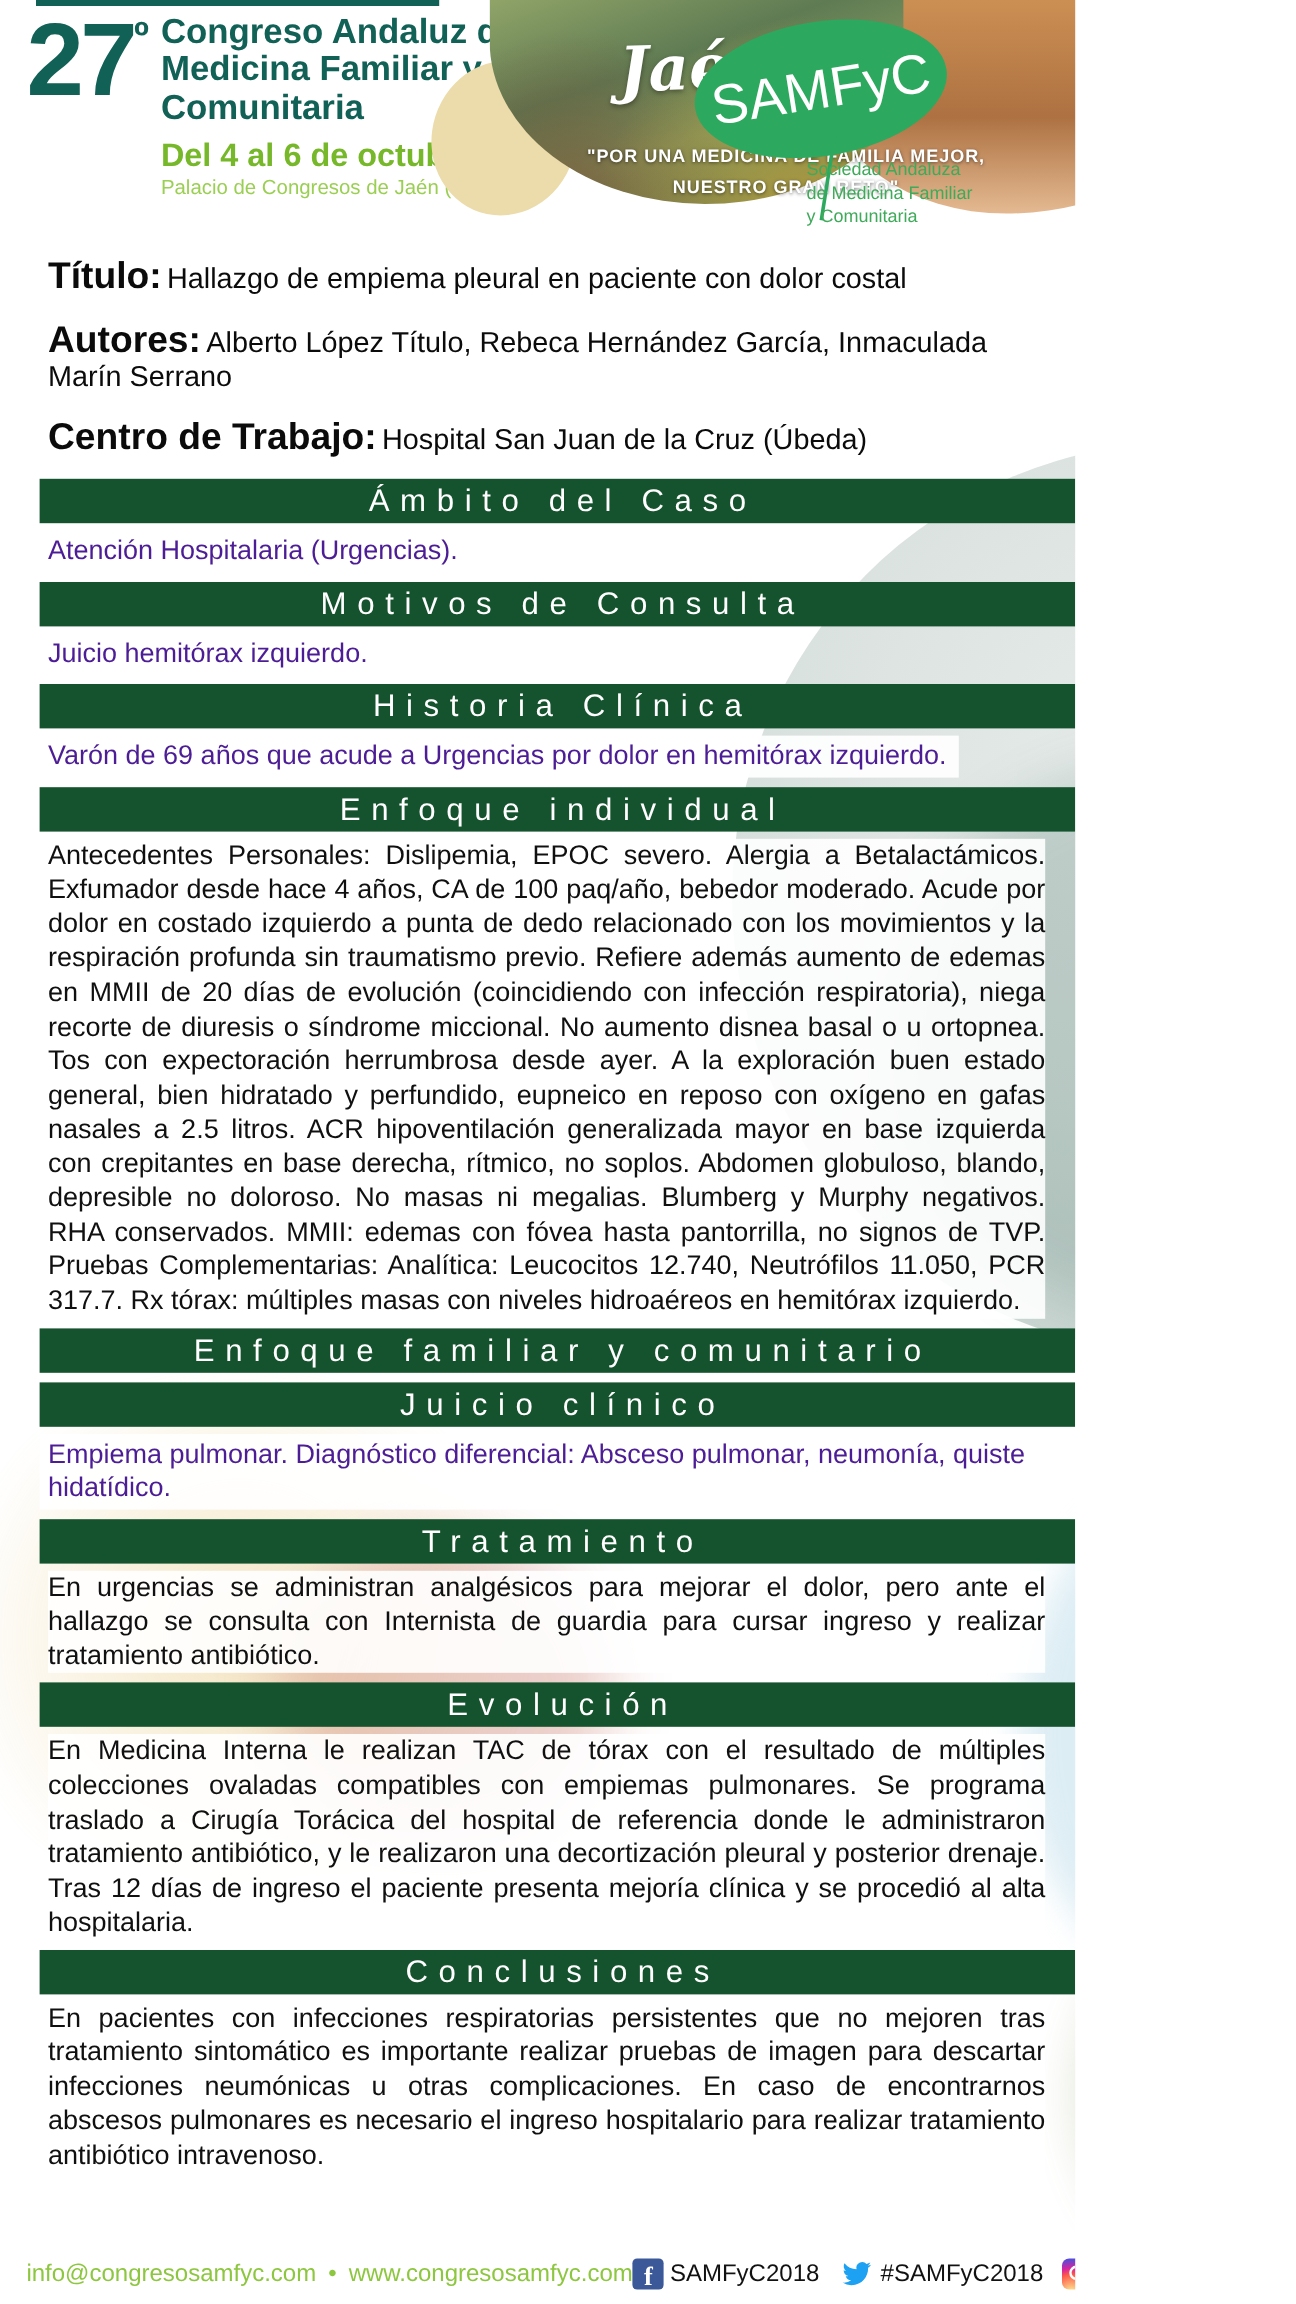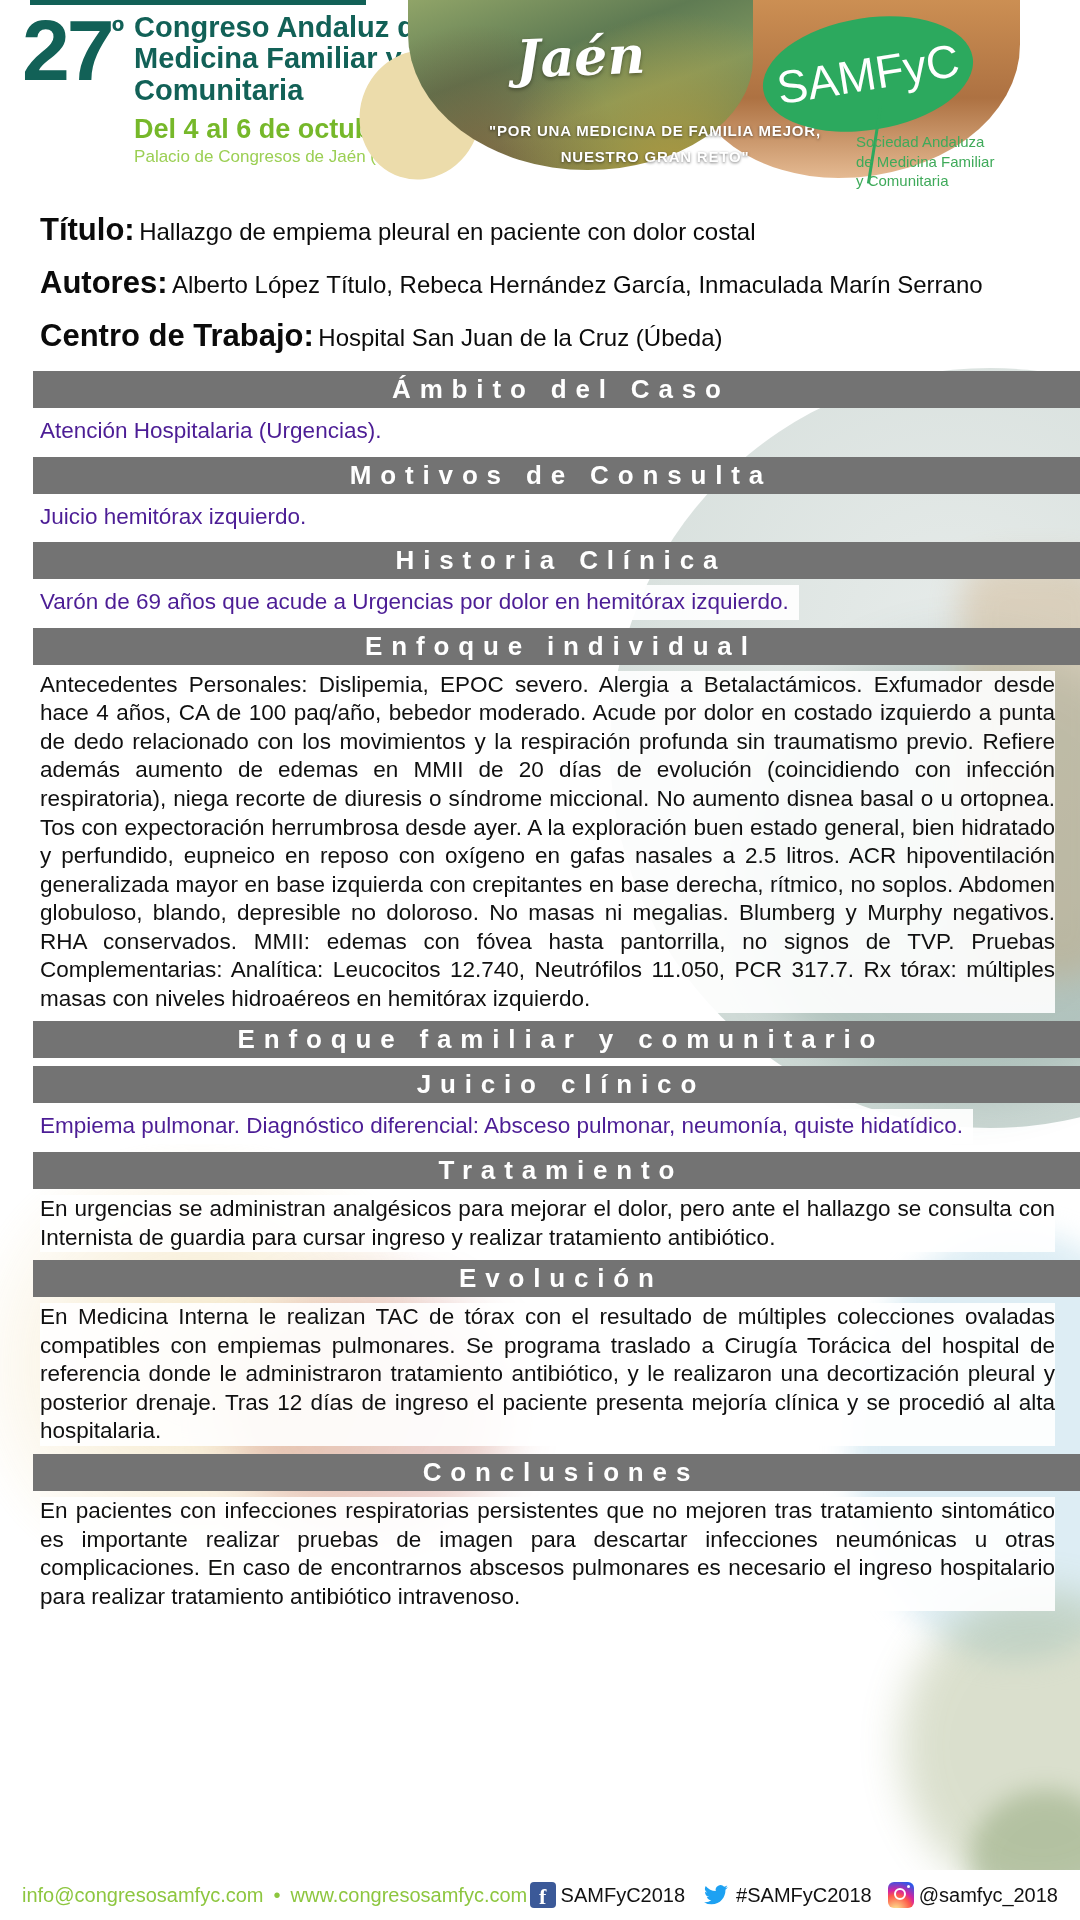--- a/index.html
+++ b/index.html
@@ -1,18 +1,18 @@
 <!DOCTYPE html>
 <html><head>
 <meta charset="utf-8">
 <style>
   * { margin:0; padding:0; box-sizing:border-box; }
   html,body { background:#ffffff; }
   body { width:1080px; height:1920px; font-family:"Liberation Sans", sans-serif; color:#111; }
-  .page { position:relative; width:1080px; height:1920px; overflow:hidden; background:#fff; }
+  .page { position:relative; width:896px; height:1920px; overflow:hidden; background:#fff; }
 
   
   .bg { position:absolute; z-index:0; pointer-events:none; }
   .bg-circle-gray { left:610px; top:368px; width:760px; height:760px; border-radius:50%;
     background:radial-gradient(circle at 45% 35%, #d2dbd8 0%, #bccac5 45%, #9db4ac 80%); opacity:.55; }
   .bg-teal { left:740px; top:640px; width:460px; height:460px; border-radius:50%;
     background:#3d6a5e; opacity:.22; filter:blur(24px); }
   .bg-tower { left:960px; top:560px; width:150px; height:420px; border-radius:40px;
     background:#c8995f; opacity:.30; filter:blur(16px); }
   .bg-warm { left:-70px; top:1150px; width:540px; height:430px; border-radius:50%;
@@ -74,23 +74,23 @@
   .ref-badge { position:absolute; right:25px; top:10px; background:#126157; color:#fff;
     font-size:26px; font-weight:bold; padding:8px 18px; }
 
   
   .meta { margin:14px 25px 0 40px; }
   .meta-line { margin-bottom:17px; }
   .meta-label { font-weight:bold; font-size:31px; color:#0b0b0b; }
   .meta-value { font-size:24px; color:#0b0b0b; }
 
   
-  .bar { margin:8px 0 0 33px; height:37px; background:#737373; color:#fff;
+  .bar { margin:8px 0 0 33px; height:37px; background:#14532d; color:#fff;
     display:flex; align-items:center; justify-content:center;
-    font-size:26px; font-weight:bold; letter-spacing:.34em; padding-left:.34em; }
+    font-size:26px; font-weight:normal; letter-spacing:.34em; padding-left:.34em; }
   .sec-body { margin:6px 25px 8px 40px; font-size:22.5px; line-height:1.27; color:#101010; }
   .sec-body.justify { text-align:justify; background:rgba(255,255,255,.9); }
   .fit-wrap { margin:6px 25px 8px 33px; }
   .fit { display:inline-block; background:rgba(255,255,255,.92); padding:3px 10px 3px 7px;
     font-size:22.5px; line-height:1.27; color:#4c1d95; }
 
   
   .footer { position:absolute; left:0; right:0; bottom:0; height:50px; background:#fff; z-index:6;
     display:flex; align-items:center; justify-content:space-between; padding:0 22px; }
   .foot-left { font-size:20px; color:#8dc63f; display:flex; align-items:center; gap:10px; }

